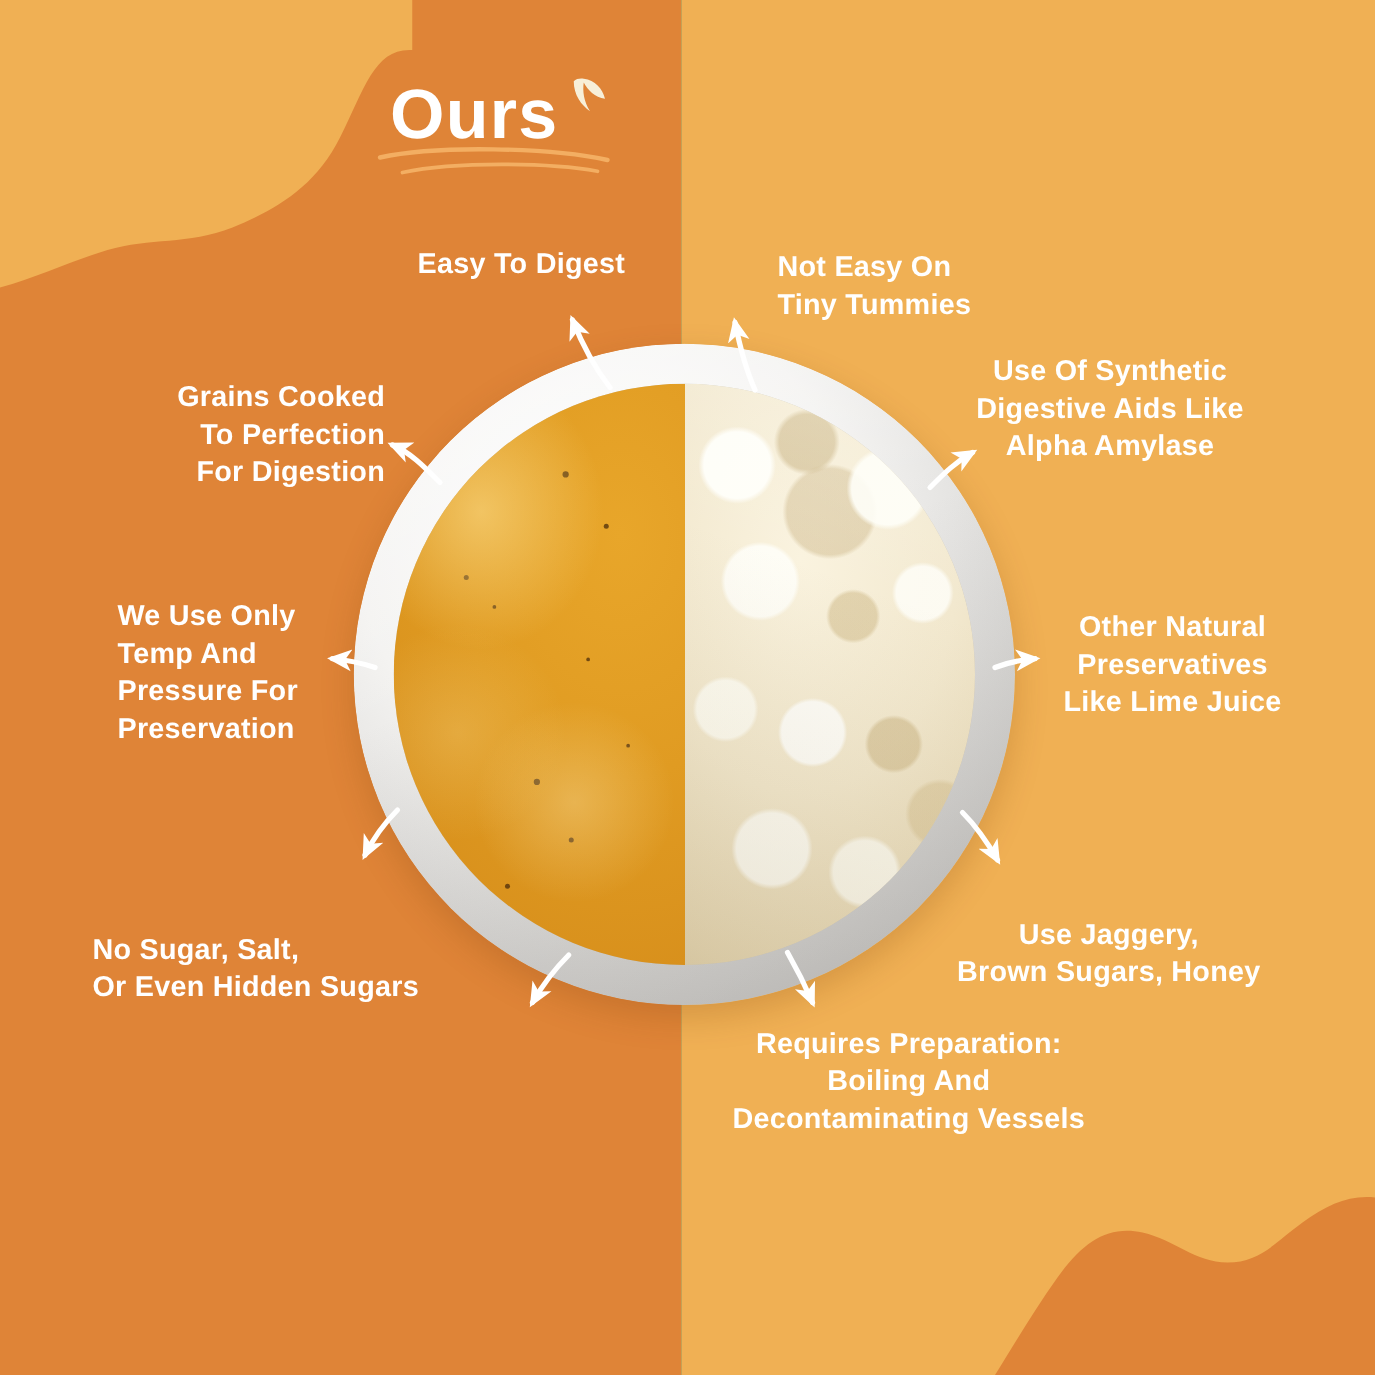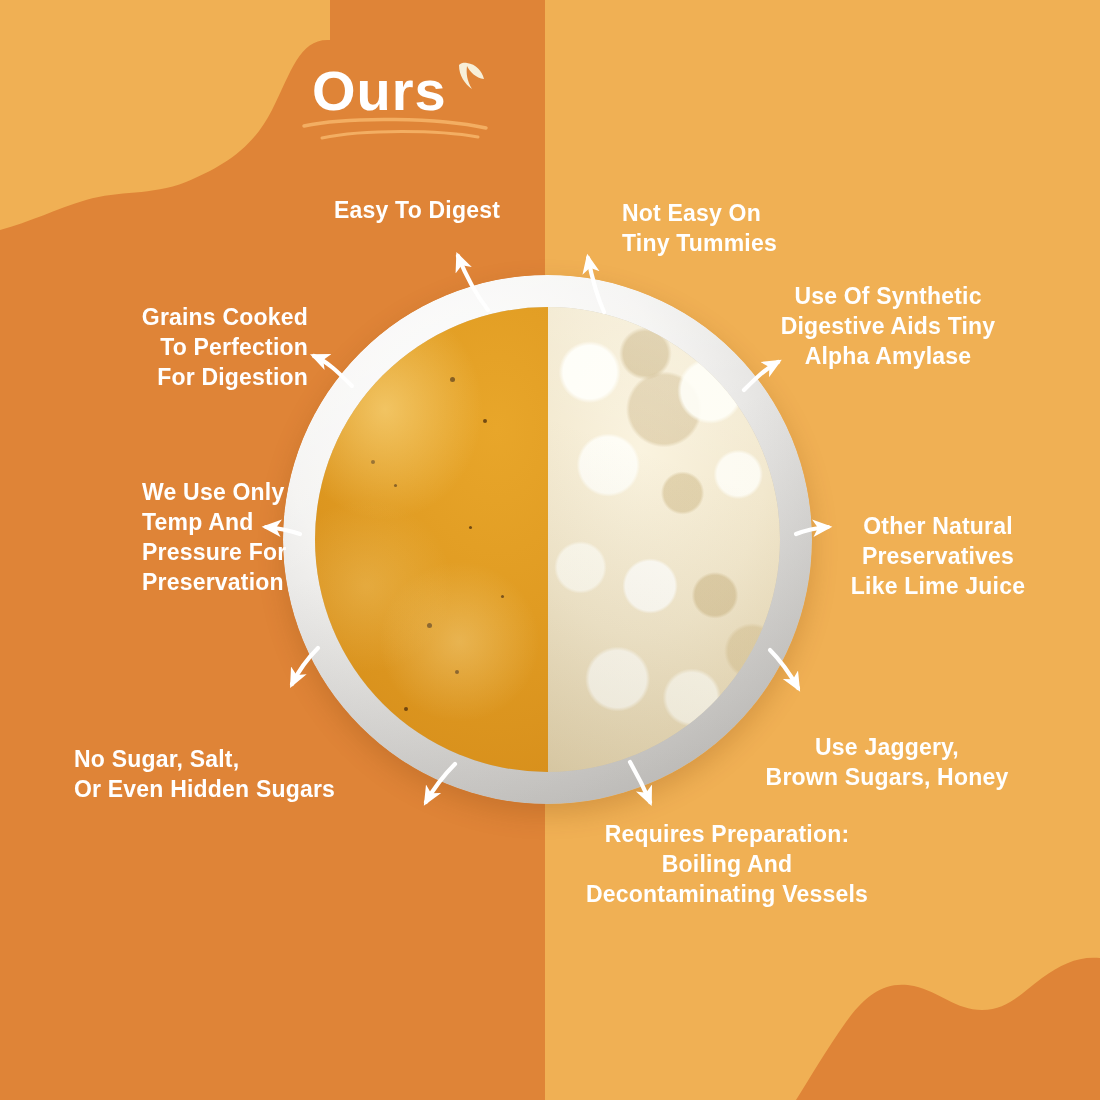--- a/index.html
+++ b/index.html
@@ -121,27 +121,27 @@
     line-height:1.30;
     letter-spacing:0.2px;
     white-space:pre-line;
   }
   .label.r { text-align:right; }
   .label.l { text-align:left; }
   .label.c { text-align:center; }
 
   #lbl-ours-0   { left:316px; top:196px;  width:184px; }
   #lbl-ours-1   { left:126px; top:303px;  width:182px; }
-  #lbl-ours-2   { left:94px;  top:478px;  width:166px;margin-left:48px; }
+  #lbl-ours-2   { left:94px;  top:478px;  width:166px; }
   #lbl-ours-3   { left:74px;  top:705px;  width:288px;margin-top:40px; }
   #lbl-ours-4   { left:330px; top:837px;  width:170px; }
 
   #lbl-theirs-0 { left:622px; top:182px;  width:192px;margin-top:17px; }
   #lbl-theirs-1 { left:772px; top:282px;  width:232px; }
-  #lbl-theirs-2 { left:850px; top:512px;  width:176px; }
+  #lbl-theirs-2 { left:850px; top:487px;  width:176px; }
   #lbl-theirs-3 { left:752px; top:733px;  width:270px; }
   #lbl-theirs-4 { left:572px; top:820px;  width:310px; }
 
   
   #arrows { position:absolute; inset:0; pointer-events:none; }
 </style>
 </head>
 <body>
 
 <div id="stage">
@@ -196,21 +196,21 @@
   <div class="label l" id="lbl-ours-2">We Use Only
 Temp And
 Pressure For
 Preservation</div>
   <div class="label l" id="lbl-ours-3">No Sugar, Salt,
 Or Even Hidden Sugars</div>
 
   <div class="label l" id="lbl-theirs-0">Not Easy On
 Tiny Tummies</div>
   <div class="label c" id="lbl-theirs-1">Use Of Synthetic
-Digestive Aids Tiny
+Digestive Aids Like
 Alpha Amylase</div>
   <div class="label c" id="lbl-theirs-2">Other Natural
 Preservatives
 Like Lime Juice</div>
   <div class="label c" id="lbl-theirs-3">Use Jaggery,
 Brown Sugars, Honey</div>
   <div class="label c" id="lbl-theirs-4">Requires Preparation:
 Boiling And
 Decontaminating Vessels</div>
 

